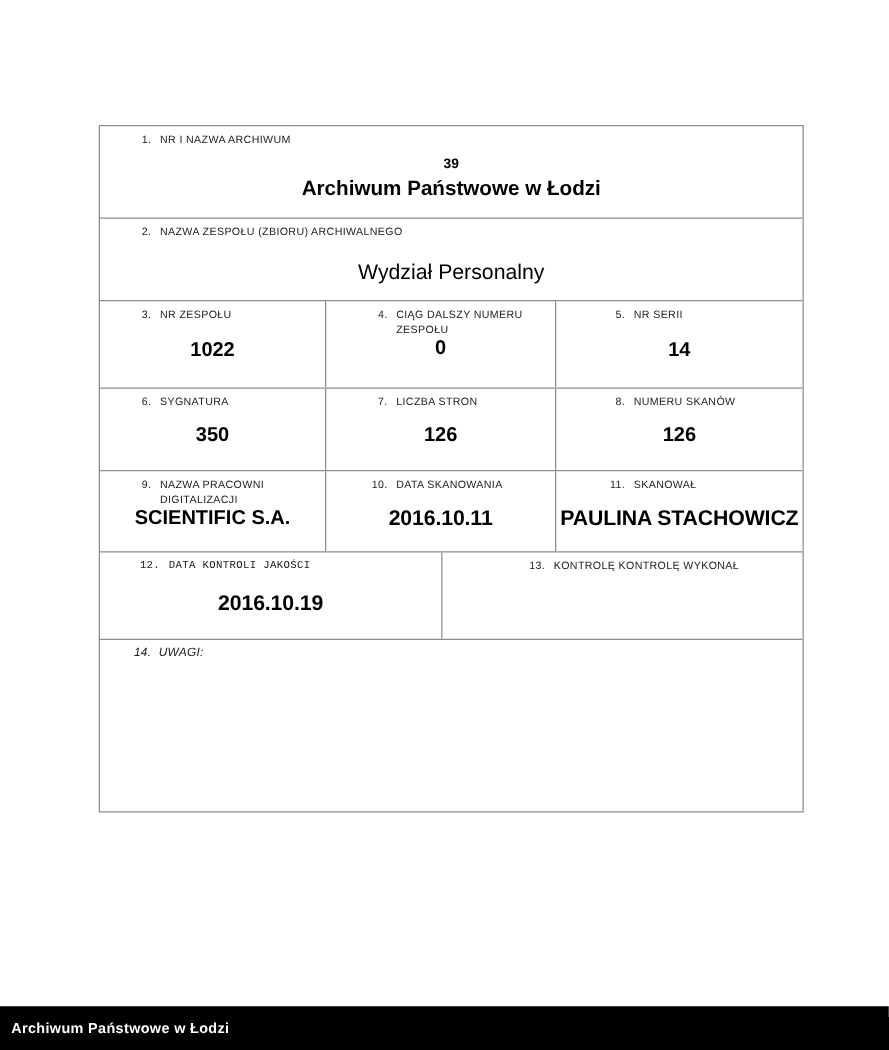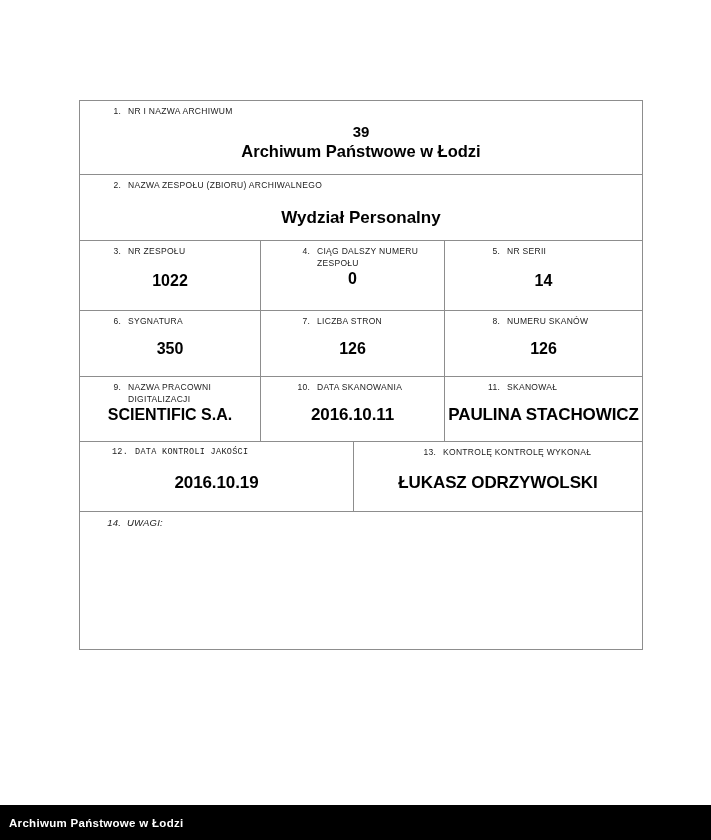--- a/index.html
+++ b/index.html
@@ -110,39 +110,39 @@
   .headblock {
     flex: 1 1 auto;
     display: flex;
     flex-direction: column;
     align-items: center;
     justify-content: center;
     padding-bottom: 2px;
   }
   .headblock .h-num {
     font-weight: bold;
-    font-size: 15px;
+    font-size: 11px;
     color: #000;
     line-height: 17px;
   }
   .headblock .h-name {
     font-weight: bold;
     font-size: 16.5px;
     color: #000;
     line-height: 21px;
     margin-top: 1px;
   }
 
   
   .v-row2 {
     flex: 1 1 auto;
     display: flex;
     align-items: flex-end;
     justify-content: center;
-    font-weight: bold;
+    font-weight: normal;
     font-size: 17px;
     color: #000;
     padding-bottom: 8px;
     text-align: center;
   }
 
   
   .v-tight {
     justify-content: center;
     align-items: flex-start;
@@ -286,21 +286,20 @@
         <span class="num">12.</span>
         <span class="cap">DATA KONTROLI JAKOŚCI</span>
       </div>
       <div class="value v-name">2016.10.19</div>
     </div>
     <div class="cell c-half-r">
       <div class="label lbl-pad-13">
         <span class="num">13.</span>
         <span class="cap">KONTROLĘ KONTROLĘ WYKONAŁ</span>
       </div>
-      <div class="value v-name">ŁUKASZ ODRZYWOLSKI</div>
     </div>
   </div>
 
   <div class="row r14">
     <div class="cell c-full">
       <div class="uwagi-label lbl-pad-14">
         <span class="num">14.</span>
         <span class="cap">UWAGI:</span>
       </div>
       <div class="value"></div>

